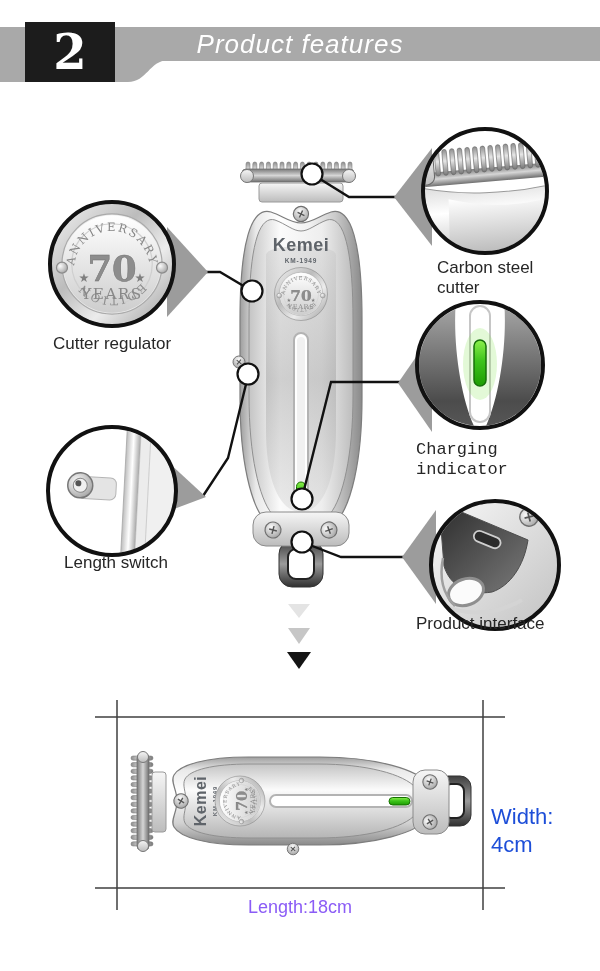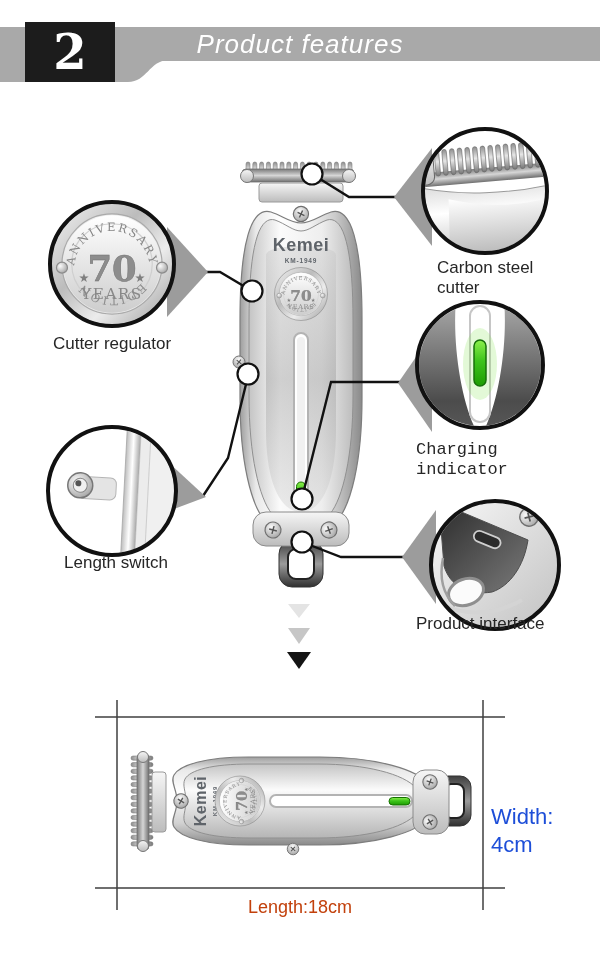--- a/index.html
+++ b/index.html
@@ -8,21 +8,21 @@
   .scene{position:absolute;left:0;top:0;}
   .lbl{position:absolute;color:#262626;font-size:17px;line-height:1.18;}
   .lbl.center{text-align:center;}
   .banner-num{position:absolute;left:25px;top:22px;width:90px;height:60px;
       display:flex;align-items:center;justify-content:center;
       font-family:"DejaVu Serif",serif;font-weight:bold;font-size:48px;color:#fff;}
   .banner-title{position:absolute;left:140px;top:27px;width:320px;height:34px;
       display:flex;align-items:center;justify-content:center;
       color:#fff;font-weight:normal;font-style:italic;font-size:26px;letter-spacing:1px;}
   .dim-width{position:absolute;left:491px;top:780px;font-size:22px;color:#1d4ed8;line-height:1.25;white-space:pre-line;margin-top:23px;}
-  .dim-length{position:absolute;left:190px;top:897px;width:220px;text-align:center;font-size:18px;color:#c2410c;}
+  .dim-length{position:absolute;left:190px;top:897px;width:220px;text-align:center;font-size:18px;color:#8b5cf6;}
 </style>
 </head>
 <body>
 
 <div class="stage">
 
 <svg class="scene" width="600" height="971" viewBox="0 0 600 971">
   <defs>
     <linearGradient id="metalBody" x1="0" y1="0" x2="1" y2="0">
       <stop offset="0" stop-color="#9e9e9e"></stop>

